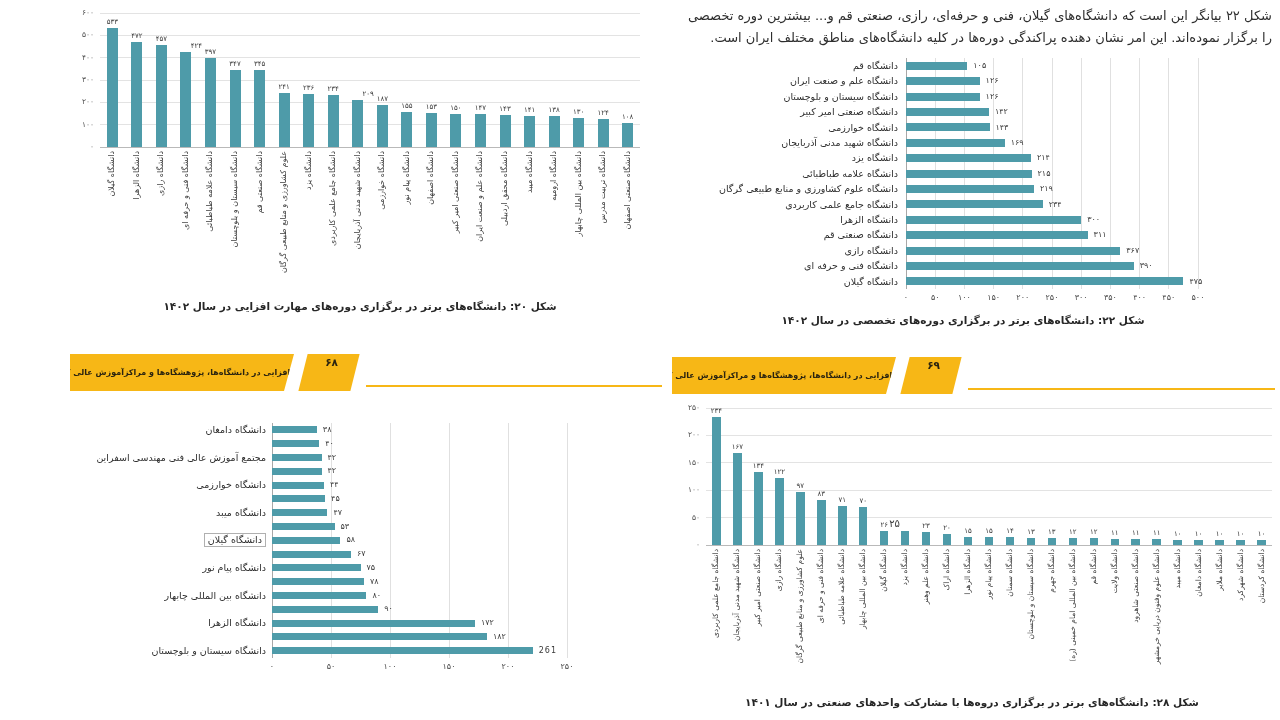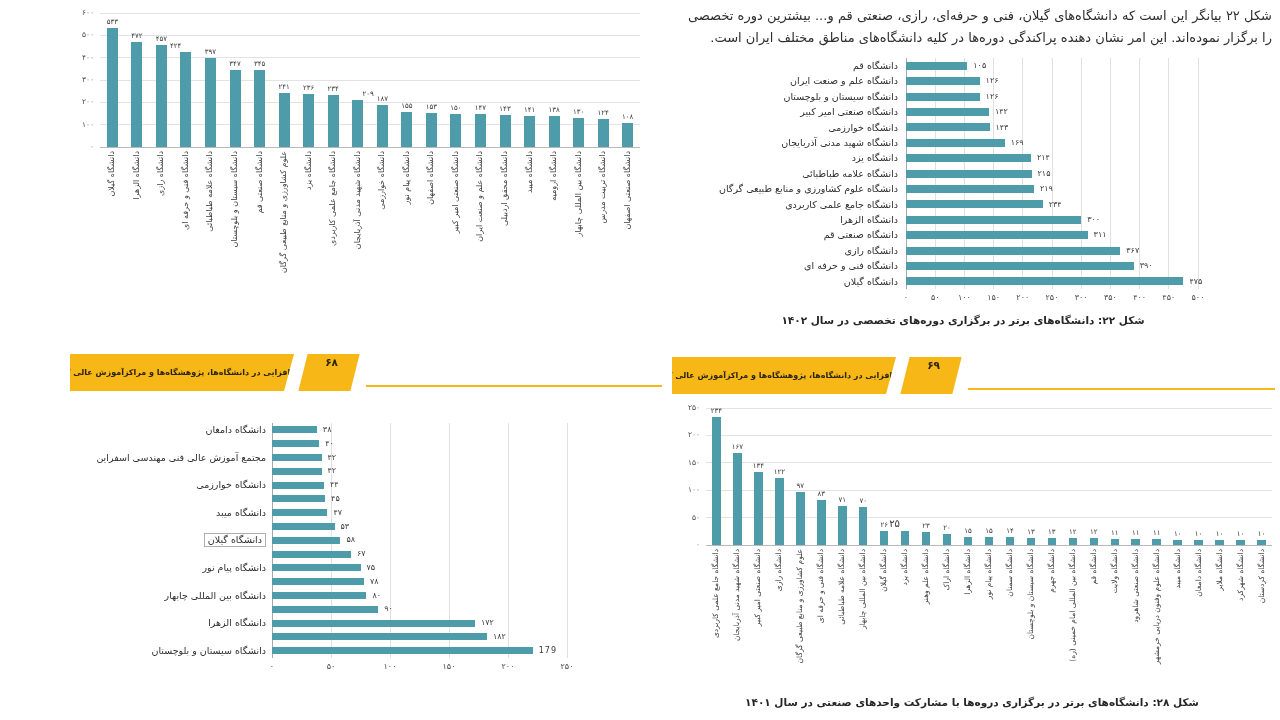--- a/index.html
+++ b/index.html
@@ -49,36 +49,37 @@
     font-size:10.5px;font-weight:bold;color:#2b2410;margin-top:2px;
   }
   .bline{position:absolute;left:296px;top:31px;height:2px;background:#f7b716}
   #bannerL .bline{width:296px}
   #bannerR .bline{width:307px}
 </style>
 </head>
 <body>
 
 <div class="chart" id="chart1">
+  <div class="caption">شکل ۲۰: دانشگاه‌های برتر در برگزاری دوره‌های مهارت افزایی در سال ۱۴۰۲</div>
 <div style="position: absolute; left: 30px; top: 13px; width: 540px; height: 134px;">
       <div style="position: absolute; left: 0px; right: 0px; top: 133.5px; height: 1px; background: rgb(185, 185, 185);"></div>
       <div style="position: absolute; left: 0px; right: 0px; top: 111.167px; height: 1px; background: rgb(227, 227, 227);"></div>
       <div style="position: absolute; left: 0px; right: 0px; top: 88.8333px; height: 1px; background: rgb(227, 227, 227);"></div>
       <div style="position: absolute; left: 0px; right: 0px; top: 66.5px; height: 1px; background: rgb(227, 227, 227);"></div>
       <div style="position: absolute; left: 0px; right: 0px; top: 44.1667px; height: 1px; background: rgb(227, 227, 227);"></div>
       <div style="position: absolute; left: 0px; right: 0px; top: 21.8333px; height: 1px; background: rgb(227, 227, 227);"></div>
       <div style="position: absolute; left: 0px; right: 0px; top: -0.5px; height: 1px; background: rgb(227, 227, 227);"></div>
       <div style="position: absolute; left: 6.77273px; bottom: 0px; width: 11px; height: 119.037px; background: rgb(78, 155, 169);"></div>
       <div style="position: absolute; left: -3.72727px; width: 32px; bottom: 121.037px; text-align: center; font-size: 7px; color: rgb(58, 58, 58); white-space: nowrap;">۵۳۳</div>
       <div style="position: absolute; left: 31.3182px; bottom: 0px; width: 11px; height: 105.413px; background: rgb(78, 155, 169);"></div>
       <div style="position: absolute; left: 20.8182px; width: 32px; bottom: 107.413px; text-align: center; font-size: 7px; color: rgb(58, 58, 58); white-space: nowrap;">۴۷۲</div>
       <div style="position: absolute; left: 55.8636px; bottom: 0px; width: 11px; height: 102.063px; background: rgb(78, 155, 169);"></div>
       <div style="position: absolute; left: 45.3636px; width: 32px; bottom: 104.063px; text-align: center; font-size: 7px; color: rgb(58, 58, 58); white-space: nowrap;">۴۵۷</div>
       <div style="position: absolute; left: 80.4091px; bottom: 0px; width: 11px; height: 94.6933px; background: rgb(78, 155, 169);"></div>
-      <div style="position: absolute; left: 69.9091px; width: 32px; bottom: 96.6933px; text-align: left; font-size: 7px; color: rgb(58, 58, 58); white-space: nowrap;">۴۲۴</div>
+      <div style="position: absolute; left: 69.9091px; width: 32px; bottom: 96.6933px; text-align: right; font-size: 7px; color: rgb(58, 58, 58); white-space: nowrap;">۴۲۴</div>
       <div style="position: absolute; left: 104.955px; bottom: 0px; width: 11px; height: 88.6633px; background: rgb(78, 155, 169);"></div>
       <div style="position: absolute; left: 94.4545px; width: 32px; bottom: 90.6633px; text-align: center; font-size: 7px; color: rgb(58, 58, 58); white-space: nowrap;">۳۹۷</div>
       <div style="position: absolute; left: 129.5px; bottom: 0px; width: 11px; height: 77.4967px; background: rgb(78, 155, 169);"></div>
       <div style="position: absolute; left: 119px; width: 32px; bottom: 79.4967px; text-align: center; font-size: 7px; color: rgb(58, 58, 58); white-space: nowrap;">۳۴۷</div>
       <div style="position: absolute; left: 154.045px; bottom: 0px; width: 11px; height: 77.05px; background: rgb(78, 155, 169);"></div>
       <div style="position: absolute; left: 143.545px; width: 32px; bottom: 79.05px; text-align: center; font-size: 7px; color: rgb(58, 58, 58); white-space: nowrap;">۳۴۵</div>
       <div style="position: absolute; left: 178.591px; bottom: 0px; width: 11px; height: 53.8233px; background: rgb(78, 155, 169);"></div>
       <div style="position: absolute; left: 168.091px; width: 32px; bottom: 55.8233px; text-align: center; font-size: 7px; color: rgb(58, 58, 58); white-space: nowrap;">۲۴۱</div>
       <div style="position: absolute; left: 203.136px; bottom: 0px; width: 11px; height: 52.7067px; background: rgb(78, 155, 169);"></div>
       <div style="position: absolute; left: 192.636px; width: 32px; bottom: 54.7067px; text-align: center; font-size: 7px; color: rgb(58, 58, 58); white-space: nowrap;">۲۳۶</div>
@@ -312,21 +313,21 @@
       <div style="position: absolute; left: 98.04px; top: 151.8px; height: 13.8px; line-height: 13.8px; font-size: 8px; color: rgb(58, 58, 58); letter-spacing: 1px; white-space: nowrap;">۷۸</div>
       <div style="position: absolute; left: 0px; top: 169px; width: 94.4px; height: 7px; background: rgb(78, 155, 169);"></div>
       <div style="position: absolute; left: 100.4px; top: 165.6px; height: 13.8px; line-height: 13.8px; font-size: 8px; color: rgb(58, 58, 58); letter-spacing: 1px; white-space: nowrap;">۸۰</div>
       <div style="position: absolute; left: 0px; top: 182.8px; width: 106.2px; height: 7px; background: rgb(78, 155, 169);"></div>
       <div style="position: absolute; left: 112.2px; top: 179.4px; height: 13.8px; line-height: 13.8px; font-size: 8px; color: rgb(58, 58, 58); letter-spacing: 1px; white-space: nowrap;">۹۰</div>
       <div style="position: absolute; left: 0px; top: 196.6px; width: 202.96px; height: 7px; background: rgb(78, 155, 169);"></div>
       <div style="position: absolute; left: 208.96px; top: 193.2px; height: 13.8px; line-height: 13.8px; font-size: 8px; color: rgb(58, 58, 58); letter-spacing: 1px; white-space: nowrap;">۱۷۲</div>
       <div style="position: absolute; left: 0px; top: 210.4px; width: 214.76px; height: 7px; background: rgb(78, 155, 169);"></div>
       <div style="position: absolute; left: 221px; top: 207px; height: 13.8px; line-height: 13.8px; font-size: 8px; color: rgb(58, 58, 58); letter-spacing: 1px; white-space: nowrap;">۱۸۲</div>
       <div style="position: absolute; left: 0px; top: 224.2px; width: 260.78px; height: 7px; background: rgb(78, 155, 169);"></div>
-      <div style="position: absolute; left: 266.78px; top: 220.8px; height: 13.8px; line-height: 13.8px; font-size: 8px; color: rgb(58, 58, 58); letter-spacing: 1px; white-space: nowrap;">179</div>
+      <div style="position: absolute; left: 266.78px; top: 220.8px; height: 13.8px; line-height: 13.8px; font-size: 8px; color: rgb(58, 58, 58); letter-spacing: 1px; white-space: nowrap;">261</div>
     </div>
     <div style="position: absolute; left: 182px; width: 40px; top: 238.6px; text-align: center; font-size: 8px; color: rgb(77, 77, 77); letter-spacing: 1px;">۰</div>
     <div style="position: absolute; left: 241px; width: 40px; top: 238.6px; text-align: center; font-size: 8px; color: rgb(77, 77, 77); letter-spacing: 1px;">۵۰</div>
     <div style="position: absolute; left: 300px; width: 40px; top: 238.6px; text-align: center; font-size: 8px; color: rgb(77, 77, 77); letter-spacing: 1px;">۱۰۰</div>
     <div style="position: absolute; left: 359px; width: 40px; top: 238.6px; text-align: center; font-size: 8px; color: rgb(77, 77, 77); letter-spacing: 1px;">۱۵۰</div>
     <div style="position: absolute; left: 418px; width: 40px; top: 238.6px; text-align: center; font-size: 8px; color: rgb(77, 77, 77); letter-spacing: 1px;">۲۰۰</div>
     <div style="position: absolute; left: 477px; width: 40px; top: 238.6px; text-align: center; font-size: 8px; color: rgb(77, 77, 77); letter-spacing: 1px;">۲۵۰</div>
     <div style="position: absolute; left: 0px; top: 0px; width: 196px; height: 13.8px; line-height: 13.8px; direction: rtl; text-align: right; white-space: nowrap; font-size: 9.5px; color: rgb(46, 46, 46);">دانشگاه دامغان</div>
     <div style="position: absolute; left: 0px; top: 13.8px; width: 196px; height: 13.8px; line-height: 13.8px; direction: rtl; text-align: right; white-space: nowrap; font-size: 9.5px; color: rgb(46, 46, 46);"></div>
     <div style="position: absolute; left: 0px; top: 27.6px; width: 196px; height: 13.8px; line-height: 13.8px; direction: rtl; text-align: right; white-space: nowrap; font-size: 9.5px; color: rgb(46, 46, 46);">مجتمع آموزش عالی فنی مهندسی اسفراین</div>

